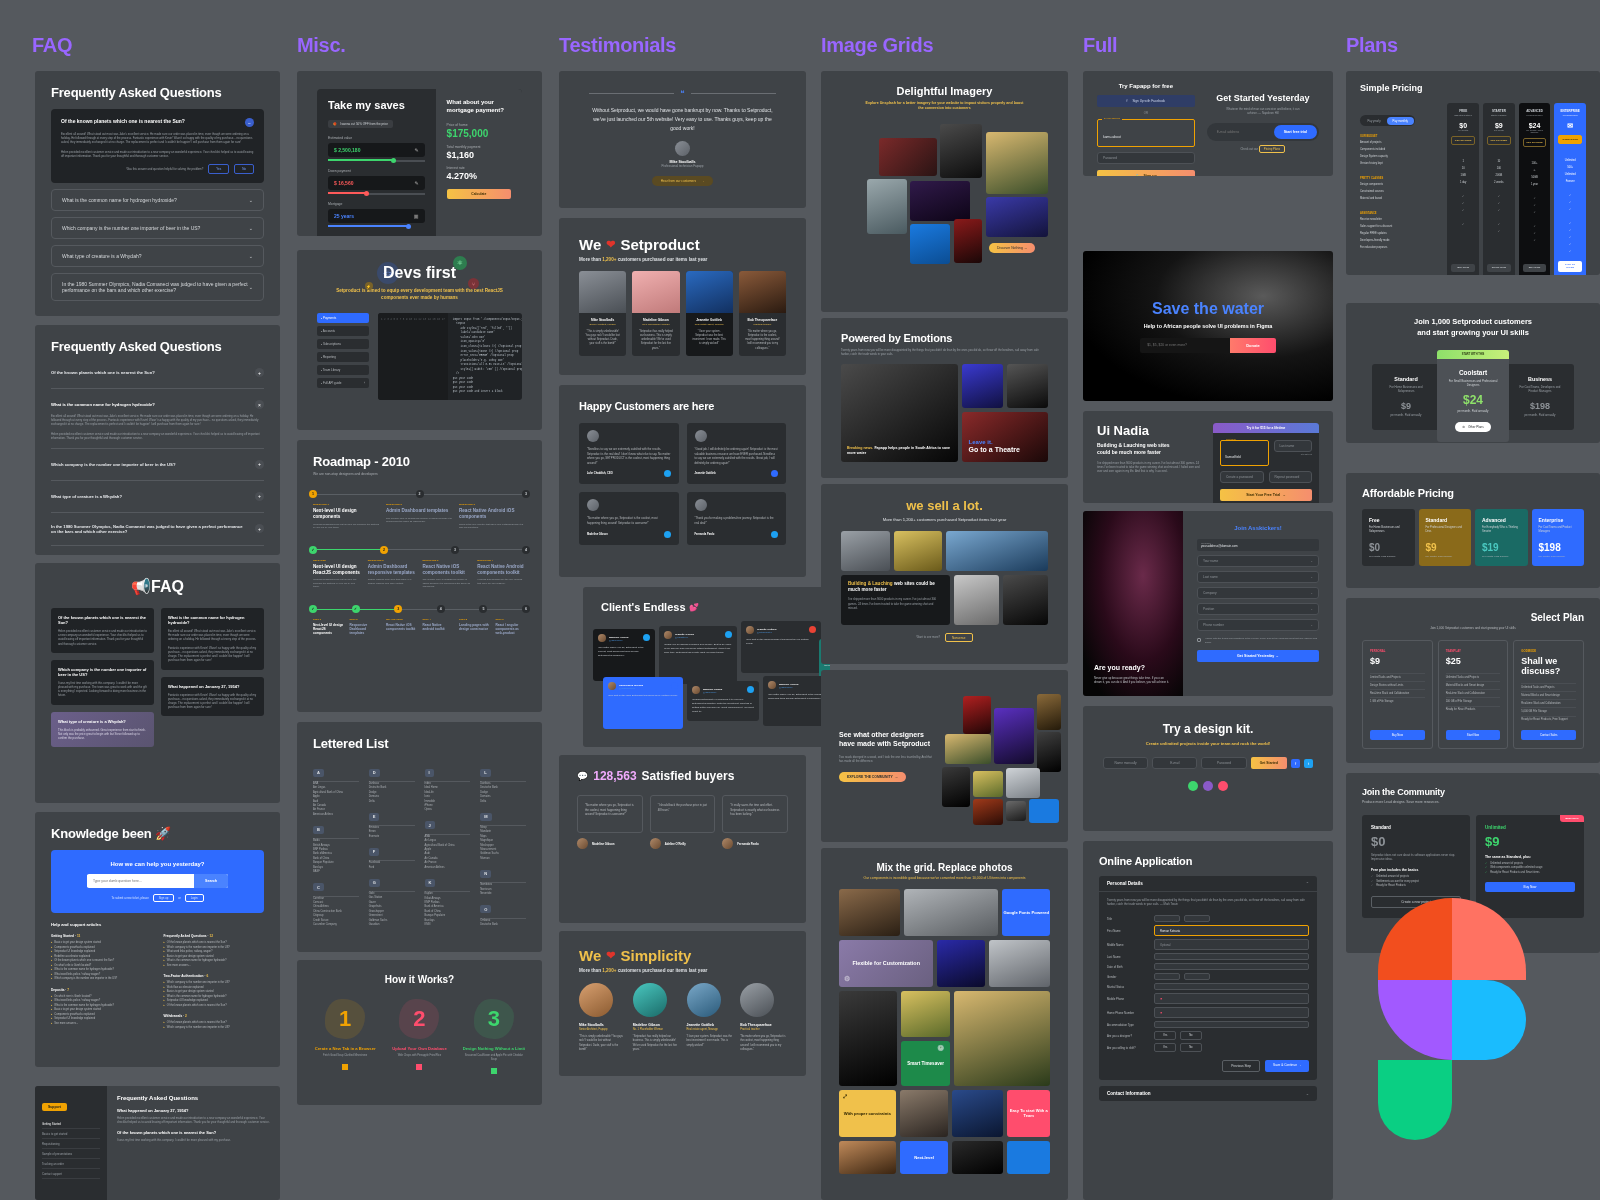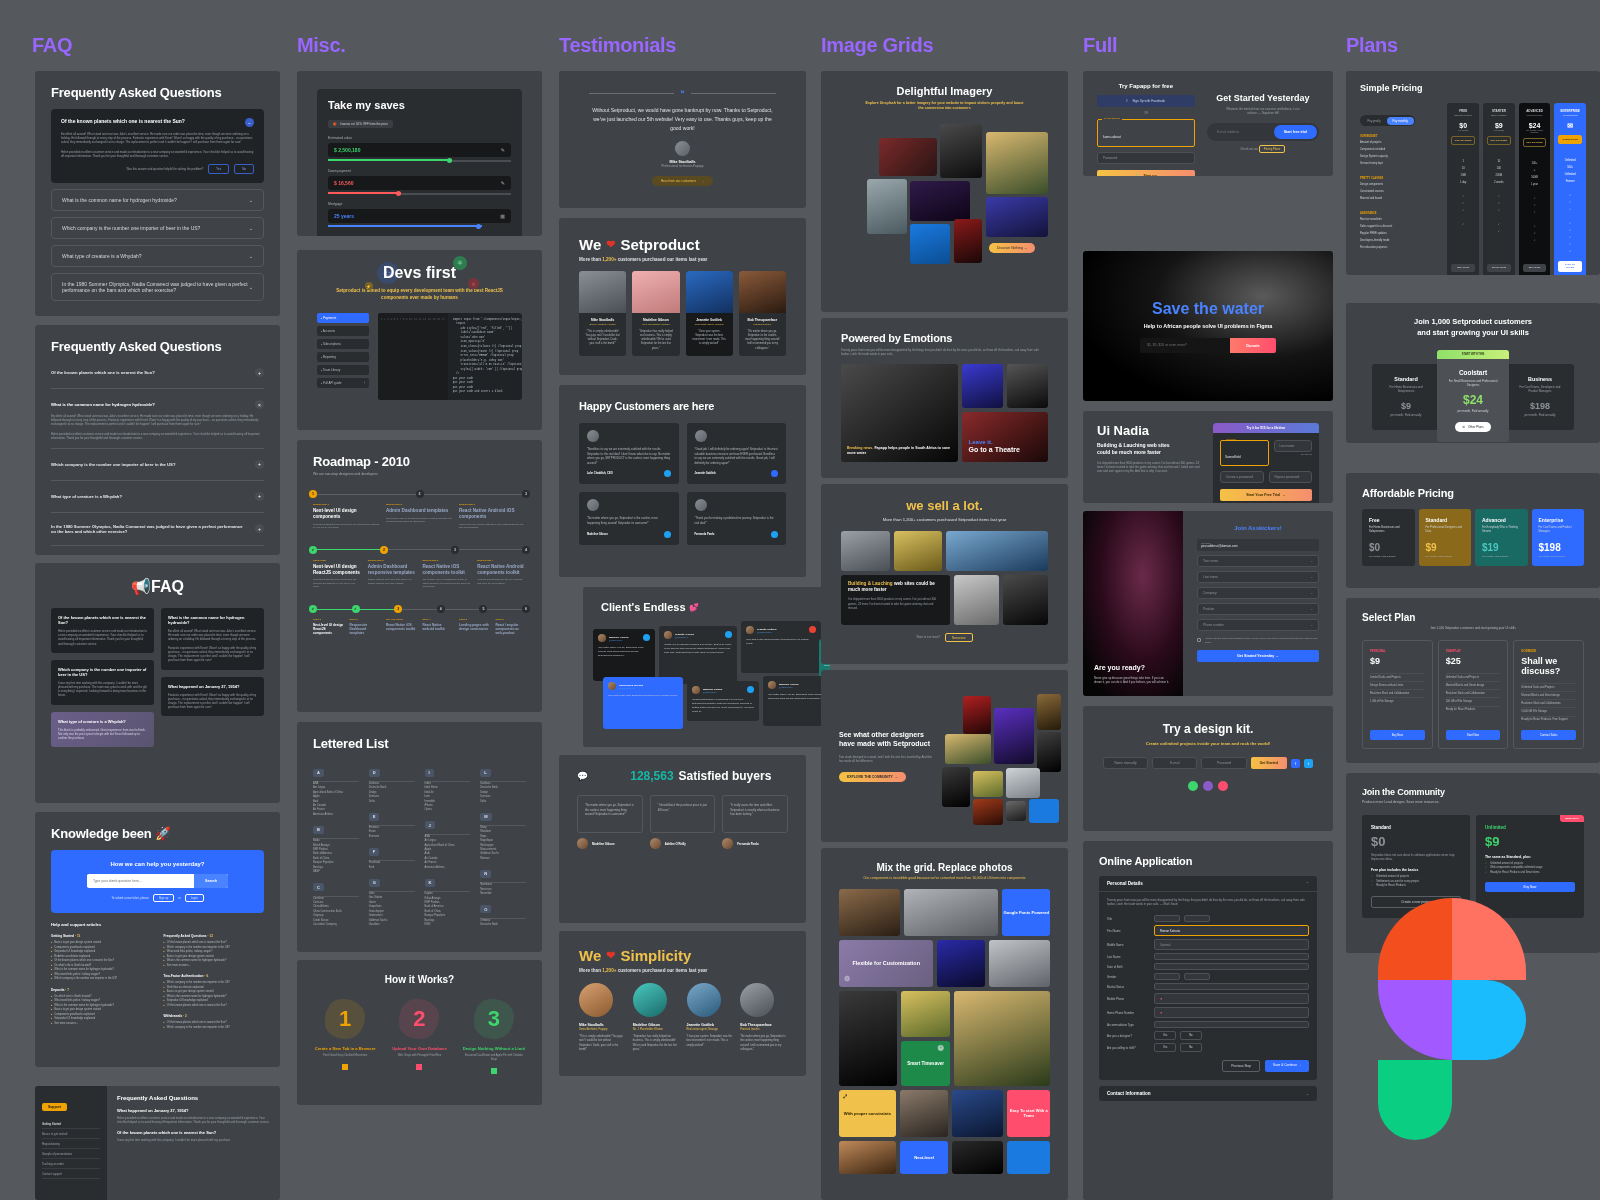--- a/index.html
+++ b/index.html
@@ -20,21 +20,21 @@
     position:absolute;
     background:#3f4347;
     border-radius:3px;
     overflow:hidden;
   }
   .pad { padding:14px 16px; }
   h2.t { font-size:13px; font-weight:bold; color:#fff; letter-spacing:-0.2px; }
   .tiny { font-size:3.4px; color:#a9adb2; line-height:1.5; }
   .micro { font-size:2.8px; color:#9aa0a6; line-height:1.5; }
   .acc { color:#f0c14b; }
-  .grn { color:#14b8a6;margin-left:37px; }
+  .grn { color:#f0abfc; }
 
   
   .faq-open { background:#202326; border-radius:4px; padding:9px 10px; }
   .faq-item {
     border:1px solid #55595e; border-radius:4px;
     padding:7px 10px; margin-top:6px;
     font-size:5px; color:#d6d9dc;
     display:flex; justify-content:space-between; align-items:center;
   }
   .circ { width:9px;height:9px;border-radius:50%;background:#3a5fcd;display:flex;align-items:center;justify-content:center;font-size:5px;color:#fff; }
@@ -387,20 +387,30 @@
             </div>
           <div class="tiny" style="margin-top:6px">Mortgage</div>
           <div style="background:#16181a;border-radius:3px;padding:4px 6px;margin-top:2px;font-size:5px;font-weight:bold;color:#4a83ff;display:flex;justify-content:space-between">
               <span>25 years</span>
               <span style="color:#777">▣</span>
             </div>
           <div style="position:relative;height:4px;margin-top:2px">
               <div style="height:1.5px;background:#4a83ff;width:84%;margin-top:1px"></div>
               <div style="position:absolute;left:81%;top:-1px;width:5px;height:5px;border-radius:50%;background:#4a83ff"></div>
             </div>
+        </div>
+        <div style="flex:1;background:#3f4347;padding:10px 11px">
+          <div style="font-size:6px;font-weight:bold;color:#fff;line-height:1.3">What about your mortgage payment?</div>
+          <div class="tiny" style="margin-top:8px">Price of home</div>
+          <div style="font-size:10px;font-weight:bold;color:#3dd56d">$175,000</div>
+          <div class="tiny" style="margin-top:6px">Total monthly payment</div>
+          <div style="font-size:9px;font-weight:bold;color:#fff">$1,160</div>
+          <div class="tiny" style="margin-top:6px">Interest rate</div>
+          <div style="font-size:9px;font-weight:bold;color:#fff">4.270%</div>
+          <div style="margin-top:8px;text-align:center;border-radius:2px;padding:3px;font-size:3.4px;font-weight:bold;color:#3a2c00;background:linear-gradient(90deg,#f5c244,#f58e6e)">Calculate</div>
         </div>
       </div>
     </div>
   </div>
 
   <div class="card" style="left:297px;top:250px;width:245px;height:180px">
     <div style="padding:14px 20px">
       <div style="text-align:center;position:relative">
         <div style="position:absolute;left:60px;top:-2px;width:22px;height:22px;border-radius:50%;background:#3a4a6b;display:flex;align-items:center;justify-content:center;color:#7aa2ff;font-size:8px">&lt;&gt;</div>
         <div style="position:absolute;right:55px;top:-8px;width:14px;height:14px;border-radius:50%;background:#2e7d4f;color:#8ef0b0;font-size:7px;display:flex;align-items:center;justify-content:center">⚛</div>
@@ -1448,21 +1458,21 @@
             <div style="font-size: 2.6px; color: rgb(208, 212, 216); margin-top: 3px; line-height: 1.5;">For Cool Teams and Product Managers</div>
             <div style="font-size: 10px; font-weight: bold; color: rgb(255, 255, 255); margin-top: 8px;">$198</div>
             <div style="font-size: 2.4px; color: rgb(176, 182, 188); margin-top: 2px;">Per month. Paid annually</div>
           </div>
         </div>
     </div>
   </div>
 
   <div class="card" style="left:1346px;top:598px;width:254px;height:165px">
     <div class="pad" style="padding:14px 16px">
-      <div style="text-align:left;font-size:10px;font-weight:bold;color:#fff">Select Plan</div>
+      <div style="text-align:right;font-size:10px;font-weight:bold;color:#fff">Select Plan</div>
       <div style="text-align:center;font-size:3px;color:#b6babe;margin-top:3px">Join 1,000 Setproduct customers and start growing your UI skills</div>
       <div id="selectplan" style="display:flex;gap:5px;margin-top:10px">
           <div style="flex: 1 1 0%; border: 1px solid rgb(85, 89, 94); border-radius: 3px; padding: 8px 7px; display: flex; flex-direction: column;">
             <div style="font-size: 2.8px; font-weight: bold; color: rgb(255, 77, 109);">PERSONAL</div>
             <div style="font-size: 9px; font-weight: bold; color: rgb(255, 255, 255); margin-top: 3px;">$9</div>
             <div style="margin-top: 7px; flex: 1 1 0%;">
               <div style="font-size: 2.6px; color: rgb(182, 186, 190); line-height: 1.6; padding: 1.5px 0px; border-top: 1px solid rgb(74, 78, 83);">Limited Tasks and Projects</div>
               <div style="font-size: 2.6px; color: rgb(182, 186, 190); line-height: 1.6; padding: 1.5px 0px; border-top: 1px solid rgb(74, 78, 83);">Design Stories without Limits</div>
               <div style="font-size: 2.6px; color: rgb(182, 186, 190); line-height: 1.6; padding: 1.5px 0px; border-top: 1px solid rgb(74, 78, 83);">Real-time Slack and Collaboration</div>
               <div style="font-size: 2.6px; color: rgb(182, 186, 190); line-height: 1.6; padding: 1.5px 0px; border-top: 1px solid rgb(74, 78, 83);">1 GB of File Storage</div>

